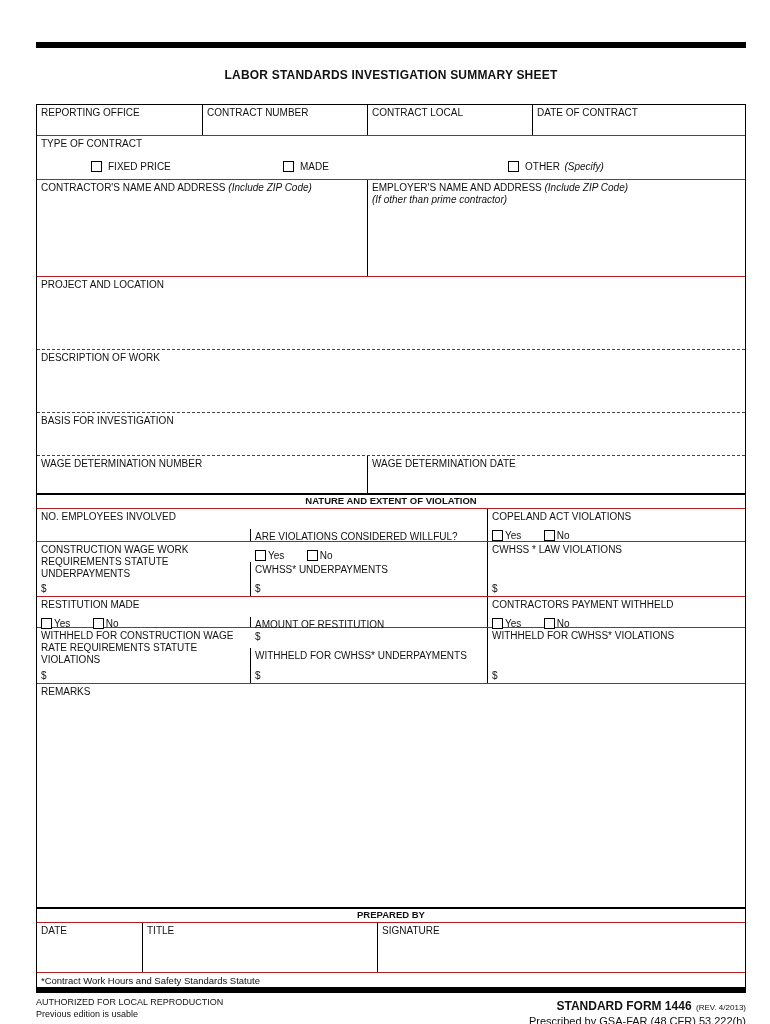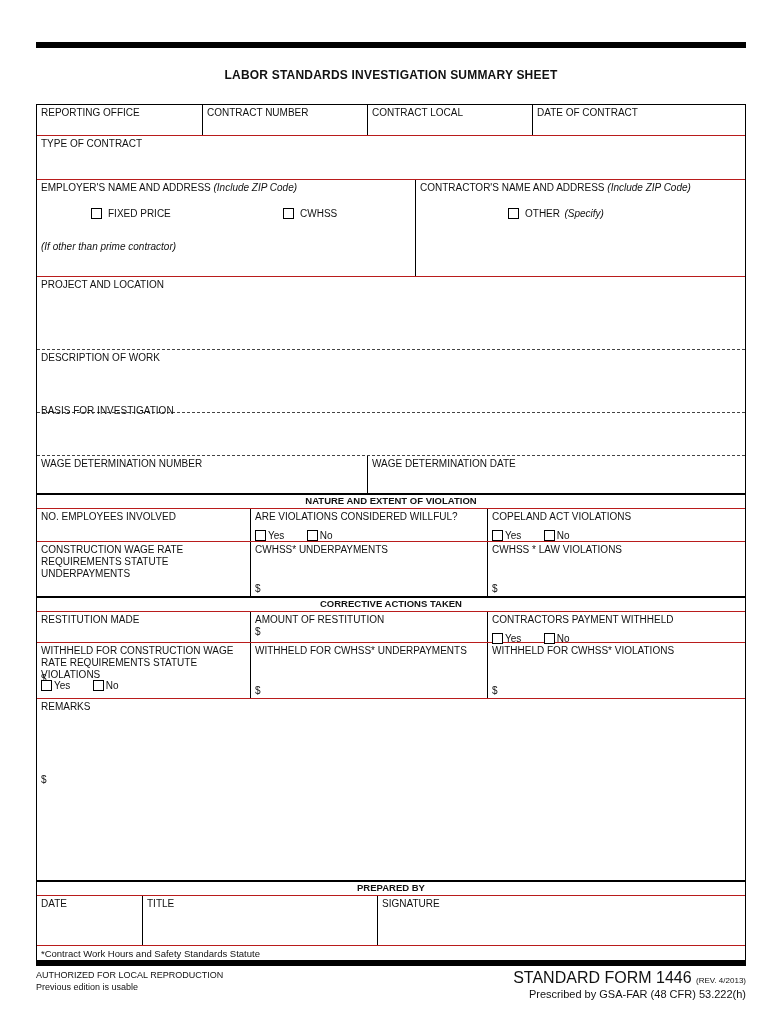--- a/index.html
+++ b/index.html
@@ -19,46 +19,46 @@
     text-align:center; font-weight:bold; font-size:12px;
     margin-top:20px; margin-bottom:22px; letter-spacing:0.2px;
   }
 
   .tbl { border:1px solid #000; border-bottom:none; }
   .row { display:flex; border-top:1px solid #b91c1c; }
   .row:first-child { border-top:none; }
   .row.dashed { border-top:1px dashed #444; }
   .row.sect { border-top:2px solid #000; }
   .cell { border-left:1px solid #000; padding:2px 4px; display:flex; flex-direction:column; }
-  .cell:first-child { border-left:none;gap:47px; }
+  .cell:first-child { border-left:none; }
   .lbl { font-size:10px; line-height:1.18; }
   .it { font-style:italic; }
   .fill { flex:1; }
 
   
   .r1 { height:30px; }
   .r2 { height:44px; }
   .r3 { height:97px; }
   .r4 { height:73px; }
   .r5 { height:63px; }
-  .r6 { height:43px;align-items:center; }
+  .r6 { height:43px; }
   .r7 { height:38px; }
   .hdr { height:15px; }
   .r9 { height:33px; }
   .r10 { height:55px; }
   .r12 { height:31px; }
   .r13 { height:56px; }
-  .r14 { height:182px; }
+  .r14 { height:224px; }
   .r16 { height:50px; }
   .r17 { height:15px; }
 
   
   .w4a,.w4b,.w4c { width:165px; } .w4d { flex:1; }
   .w2a { width:330px; } .w2b { flex:1; }
-  .w3a { width:213px; } .w3b { width:237px; } .w3c { flex:1; }
+  .w3a { width:213px; } .w3b { width:237px;margin-top:20px; } .w3c { flex:1; }
   .wda { width:105px; } .wdb { width:235px; } .wdc { flex:1; }
   .wfull { flex:1; }
 
   .sect-title { width:100%; text-align:center; font-weight:bold; font-size:9.5px; line-height:12px; }
 
   .cb {
     display:inline-block; width:11px; height:11px;
     border:1px solid #000; background:#fff; vertical-align:-2px; margin-right:2px;
   }
   .cbl { font-size:10px; }
@@ -72,21 +72,21 @@
   .opt1 { left:10px;padding-left:40px; } .opt2 { left:242px; } .opt3 { left:467px; }
 
   .dollar-line { display:flex; }
   .dollar { font-size:10px; }
 
   .footnote { font-size:9.5px; line-height:12px; }
 
   .footer { display:flex; justify-content:space-between; margin-top:3px; }
   .f-left { font-size:9px; line-height:12px; }
   .f-right { text-align:right; }
-  .f-num { font-weight:normal; font-size:16px; }
+  .f-num { font-weight:bold; font-size:12px; }
   .f-rev { font-size:8px; }
   .f-presc { font-size:11px; margin-top:1px; }
 </style>
 </head>
 <body>
 
 <div class="page">
 
   <div class="rule rule-top"></div>
 
@@ -114,43 +114,43 @@
     </div>
 
     <div class="row r2">
       <div class="cell wfull">
         <div class="lbl">TYPE OF CONTRACT</div>
         <div class="type-opts">
           <span class="opt opt1">
             <span class="cb"></span><span class="cbl">FIXED PRICE</span>
           </span>
           <span class="opt opt2">
-            <span class="cb"></span><span class="cbl">CWHSS</span>
+            <span class="cb"></span><span class="cbl">MADE</span>
           </span>
           <span class="opt opt3">
             <span class="cb"></span><span class="cbl">OTHER</span>&nbsp;<span class="cbl it">(Specify)</span>
           </span>
         </div>
       </div>
     </div>
 
     <div class="row r3">
+      <div class="cell w2a">
+        <div class="lbl">
+          <span>CONTRACTOR'S NAME AND ADDRESS</span>
+          <span class="it">(Include ZIP Code)</span>
+        </div>
+        <div class="fill"></div>
+      </div>
       <div class="cell w2b">
         <div class="lbl">
           <span>EMPLOYER'S NAME AND ADDRESS</span>
           <span class="it">(Include ZIP Code)</span>
         </div>
         <div class="lbl it">(If other than prime contractor)</div>
-        <div class="fill"></div>
-      </div>
-      <div class="cell w2a">
-        <div class="lbl">
-          <span>CONTRACTOR'S NAME AND ADDRESS</span>
-          <span class="it">(Include ZIP Code)</span>
-        </div>
         <div class="fill"></div>
       </div>
     </div>
 
     <div class="row r4">
       <div class="cell wfull">
         <div class="lbl">PROJECT AND LOCATION</div>
         <div class="fill"></div>
       </div>
     </div>
@@ -200,21 +200,21 @@
         <div class="lbl">COPELAND ACT VIOLATIONS</div>
         <div class="yn">
           <span class="cb"></span><span class="cbl">Yes</span>
           <span class="cb gap"></span><span class="cbl">No</span>
         </div>
       </div>
     </div>
 
     <div class="row r10">
       <div class="cell w3a">
-        <div class="lbl">CONSTRUCTION WAGE RATE REQUIREMENTS STATUTE UNDERPAYMENTS</div>
+        <div class="lbl">CONSTRUCTION WAGE WORK REQUIREMENTS STATUTE UNDERPAYMENTS</div>
         <div class="fill"></div>
         <div class="dollar-line">
           <span class="dollar">$</span>
           <span class="fill"></span>
         </div>
       </div>
       <div class="cell w3b">
         <div class="lbl">CWHSS* UNDERPAYMENTS</div>
         <div class="fill"></div>
         <div class="dollar-line">
@@ -225,23 +225,20 @@
       <div class="cell w3c">
         <div class="lbl">CWHSS * LAW VIOLATIONS</div>
         <div class="fill"></div>
         <div class="dollar-line">
           <span class="dollar">$</span>
           <span class="fill"></span>
         </div>
       </div>
     </div>
 
-    <div class="row hdr sect">
-      <div class="sect-title">CORRECTIVE ACTIONS TAKEN</div>
-    </div>
 
     <div class="row r12">
       <div class="cell w3a">
         <div class="lbl">RESTITUTION MADE</div>
         <div class="yn">
           <span class="cb"></span><span class="cbl">Yes</span>
           <span class="cb gap"></span><span class="cbl">No</span>
         </div>
       </div>
       <div class="cell w3b">

